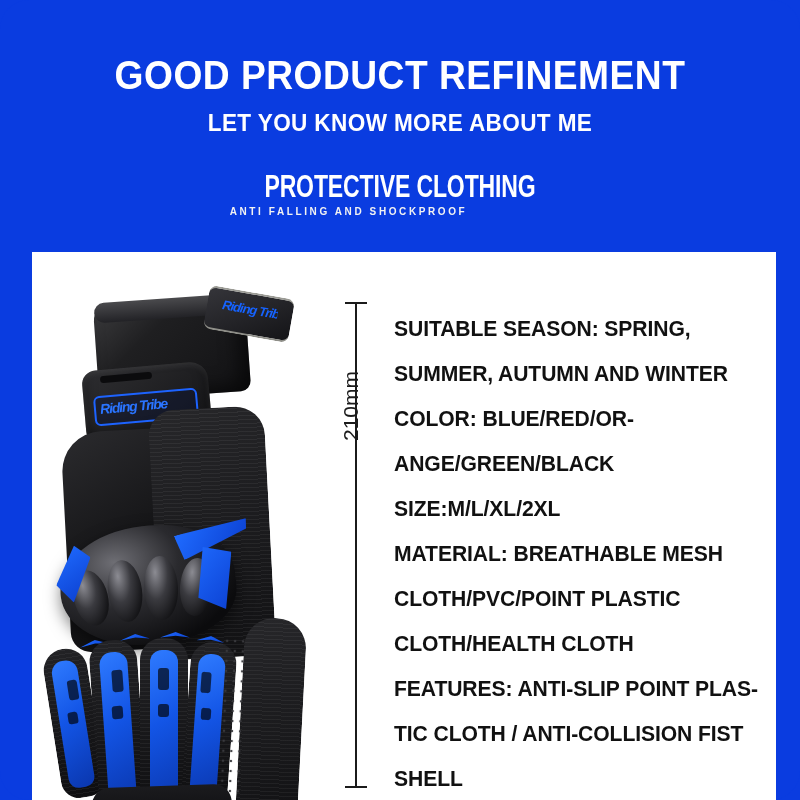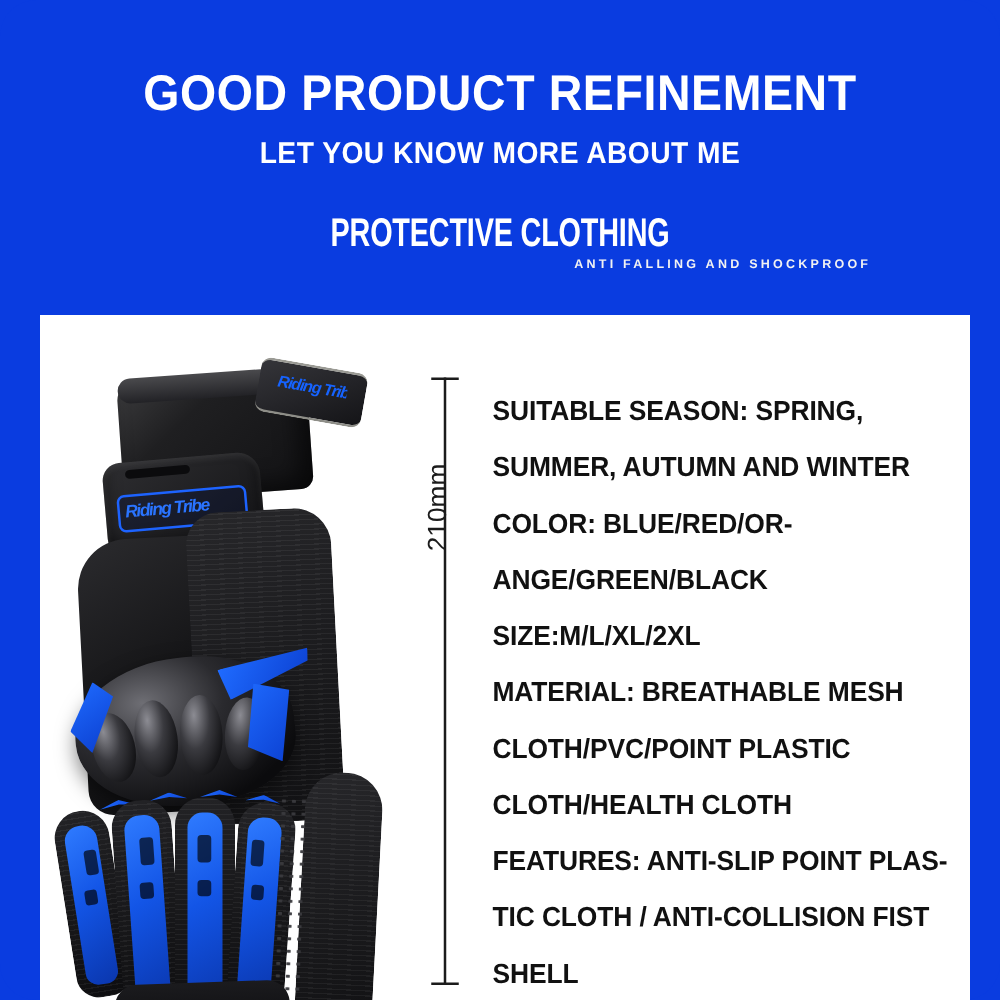--- a/index.html
+++ b/index.html
@@ -73,21 +73,20 @@
     position: absolute;
     left: 0;
     top: 205px;
     width: 697px;
     color: #f2f2f2;
     font-size: 10px;
     font-weight: 600;
     letter-spacing: 2.6px;
     line-height: 14px;
     white-space: nowrap;
-    text-align: right;
   }
 
   
   .card {
     position: absolute;
     left: 32px;
     top: 252px;
     width: 744px;
     height: 548px;
     background: #ffffff;

